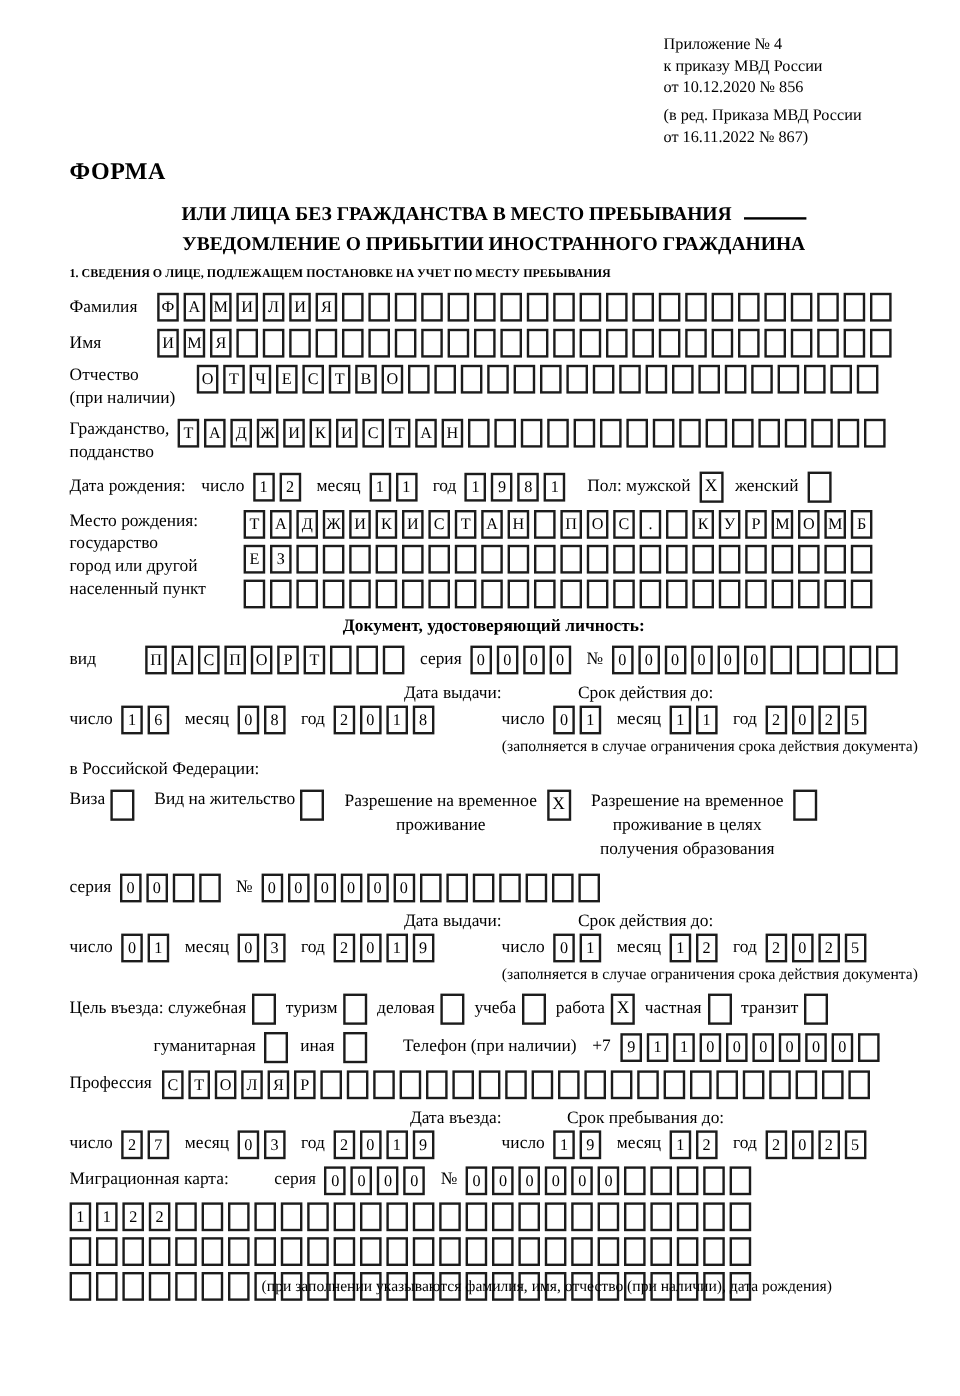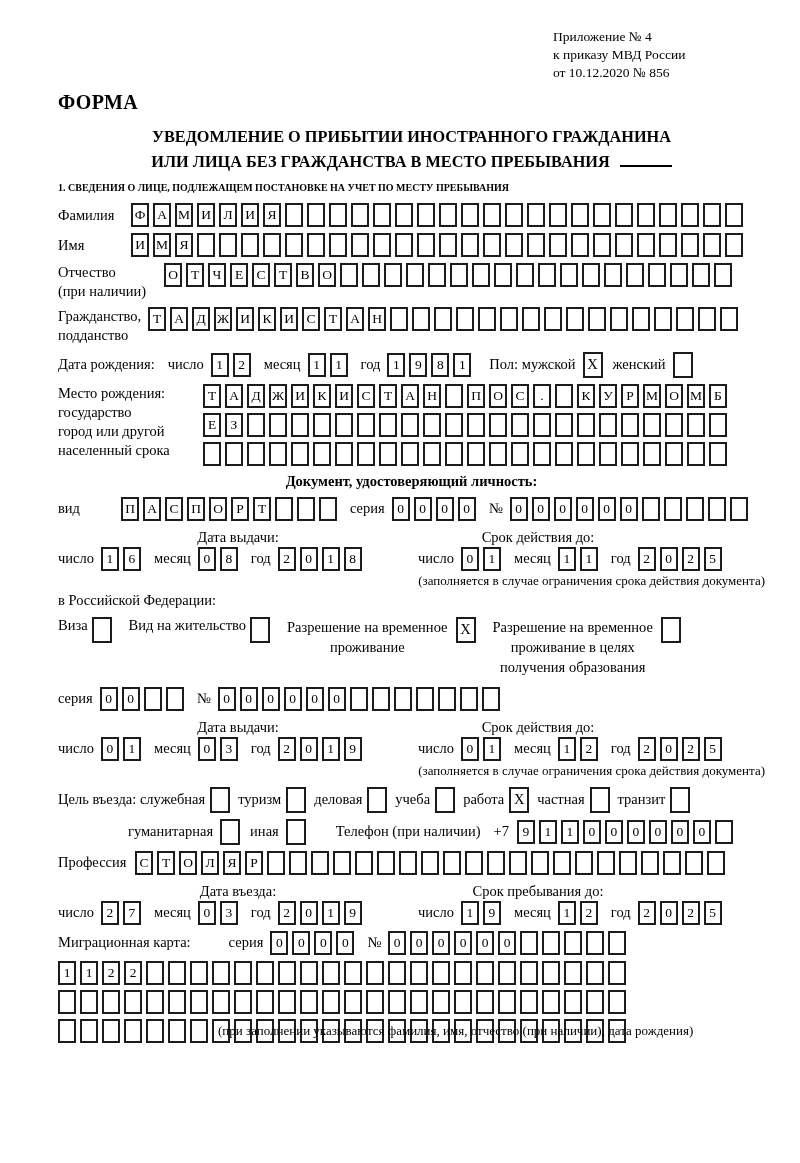--- a/index.html
+++ b/index.html
@@ -21,21 +21,21 @@
   .t{margin-right:7px}
   .cells{display:inline-flex;margin-right:9px}
   .cell{width:18px;height:24px;border:2px solid #1c1c1c;margin-right:4px;flex:none;
         display:inline-flex;align-items:center;justify-content:center;font-size:13.5px}
   .cb{width:20px;height:26px;border:2px solid #1c1c1c;flex:none;margin-right:10px;
       display:inline-flex;align-items:center;justify-content:center;font-size:14.5px}
   .center{justify-content:center;font-weight:bold;margin-top:7px}
   .para{margin-top:8px}
   .note{justify-content:flex-end;font-size:13px;margin-top:2px}
   .pairhead{margin-top:8px}
-  .ph-left{width:360px;text-align:center;display:inline-block}
+  .ph-left{width:360px;text-align:right;display:inline-block}
   .ph-right{width:240px;text-align:center;display:inline-block}
   .datepair{margin-top:1px}
   .half{display:inline-flex;align-items:center}
   .half.hl{width:360px}
   .stack{text-align:center;line-height:1.4;margin-right:8px;white-space:normal}
   .group{display:flex;align-items:flex-start;margin-top:6px}
   .glabel{line-height:1.32;flex:none;padding-right:8px}
   .grows{display:flex;flex-direction:column}
   .grows .cells{margin-bottom:5px}
   .grows .cells:last-child{margin-bottom:0}
@@ -66,25 +66,29 @@
   [data-name="reps-note"]{padding-left:160px;margin-top:-20px;font-size:13px;justify-content:flex-start}
 </style>
 </head>
 <body>
 
 <div class="page" data-name="form-page">
   <div class="hdr" data-name="header-reference">
     <div data-name="header-line-1">Приложение № 4</div>
     <div data-name="header-line-2">к приказу МВД России</div>
     <div data-name="header-line-3">от 10.12.2020 № 856</div>
+    <div class="amend" data-name="header-amendment">
+      <div data-name="amendment-line-1">(в ред. Приказа МВД России</div>
+      <div data-name="amendment-line-2">от 16.11.2022 № 867)</div>
+    </div>
   </div>
   <div class="formword" data-name="form-word">ФОРМА</div>
   <div class="title" data-name="form-title">
+    <div data-name="form-title-line-2"><span data-name="form-title-line-2-text">ИЛИ ЛИЦА БЕЗ ГРАЖДАНСТВА В МЕСТО ПРЕБЫВАНИЯ</span><span class="blank" data-name="title-blank-line"></span></div>
     <div data-name="form-title-line-1">УВЕДОМЛЕНИЕ О ПРИБЫТИИ ИНОСТРАННОГО ГРАЖДАНИНА</div>
-    <div data-name="form-title-line-2"><span data-name="form-title-line-2-text">ИЛИ ЛИЦА БЕЗ ГРАЖДАНСТВА В МЕСТО ПРЕБЫВАНИЯ</span><span class="blank" data-name="title-blank-line"></span></div>
   </div>
   <div class="section1" data-name="section1-heading">1. СВЕДЕНИЯ О ЛИЦЕ, ПОДЛЕЖАЩЕМ ПОСТАНОВКЕ НА УЧЕТ ПО МЕСТУ ПРЕБЫВАНИЯ</div>
   <div id="form-body" data-name="form-body">
       <div class="line" data-name="surname-row">
         <span class="t" data-name="surname-label">Фамилия</span>
         <span class="cells" data-name="surname-cells">
           <span class="cell" data-name="surname-cell">Ф</span>
           <span class="cell" data-name="surname-cell">А</span>
           <span class="cell" data-name="surname-cell">М</span>
           <span class="cell" data-name="surname-cell">И</span>
@@ -242,21 +246,21 @@
         <span class="t" data-name="sex-male-label">Пол: мужской</span>
         <span class="cb" data-name="sex-male-checkbox">X</span>
         <span class="t" data-name="sex-female-label">женский</span>
         <span class="cb" data-name="sex-female-checkbox"></span>
       </div>
       <div class="line group" data-name="birthplace-group">
         <div class="glabel" data-name="birthplace-group-label">
           <div data-name="birthplace-group-label-line">Место рождения:</div>
           <div data-name="birthplace-group-label-line">государство</div>
           <div data-name="birthplace-group-label-line">город или другой</div>
-          <div data-name="birthplace-group-label-line">населенный срока</div>
+          <div data-name="birthplace-group-label-line">населенный пункт</div>
         </div>
         <div class="grows" data-name="birthplace-group-rows">
           <span class="cells" data-name="birthplace-line1-cells">
             <span class="cell" data-name="birthplace-line1-cell">Т</span>
             <span class="cell" data-name="birthplace-line1-cell">А</span>
             <span class="cell" data-name="birthplace-line1-cell">Д</span>
             <span class="cell" data-name="birthplace-line1-cell">Ж</span>
             <span class="cell" data-name="birthplace-line1-cell">И</span>
             <span class="cell" data-name="birthplace-line1-cell">К</span>
             <span class="cell" data-name="birthplace-line1-cell">И</span>

